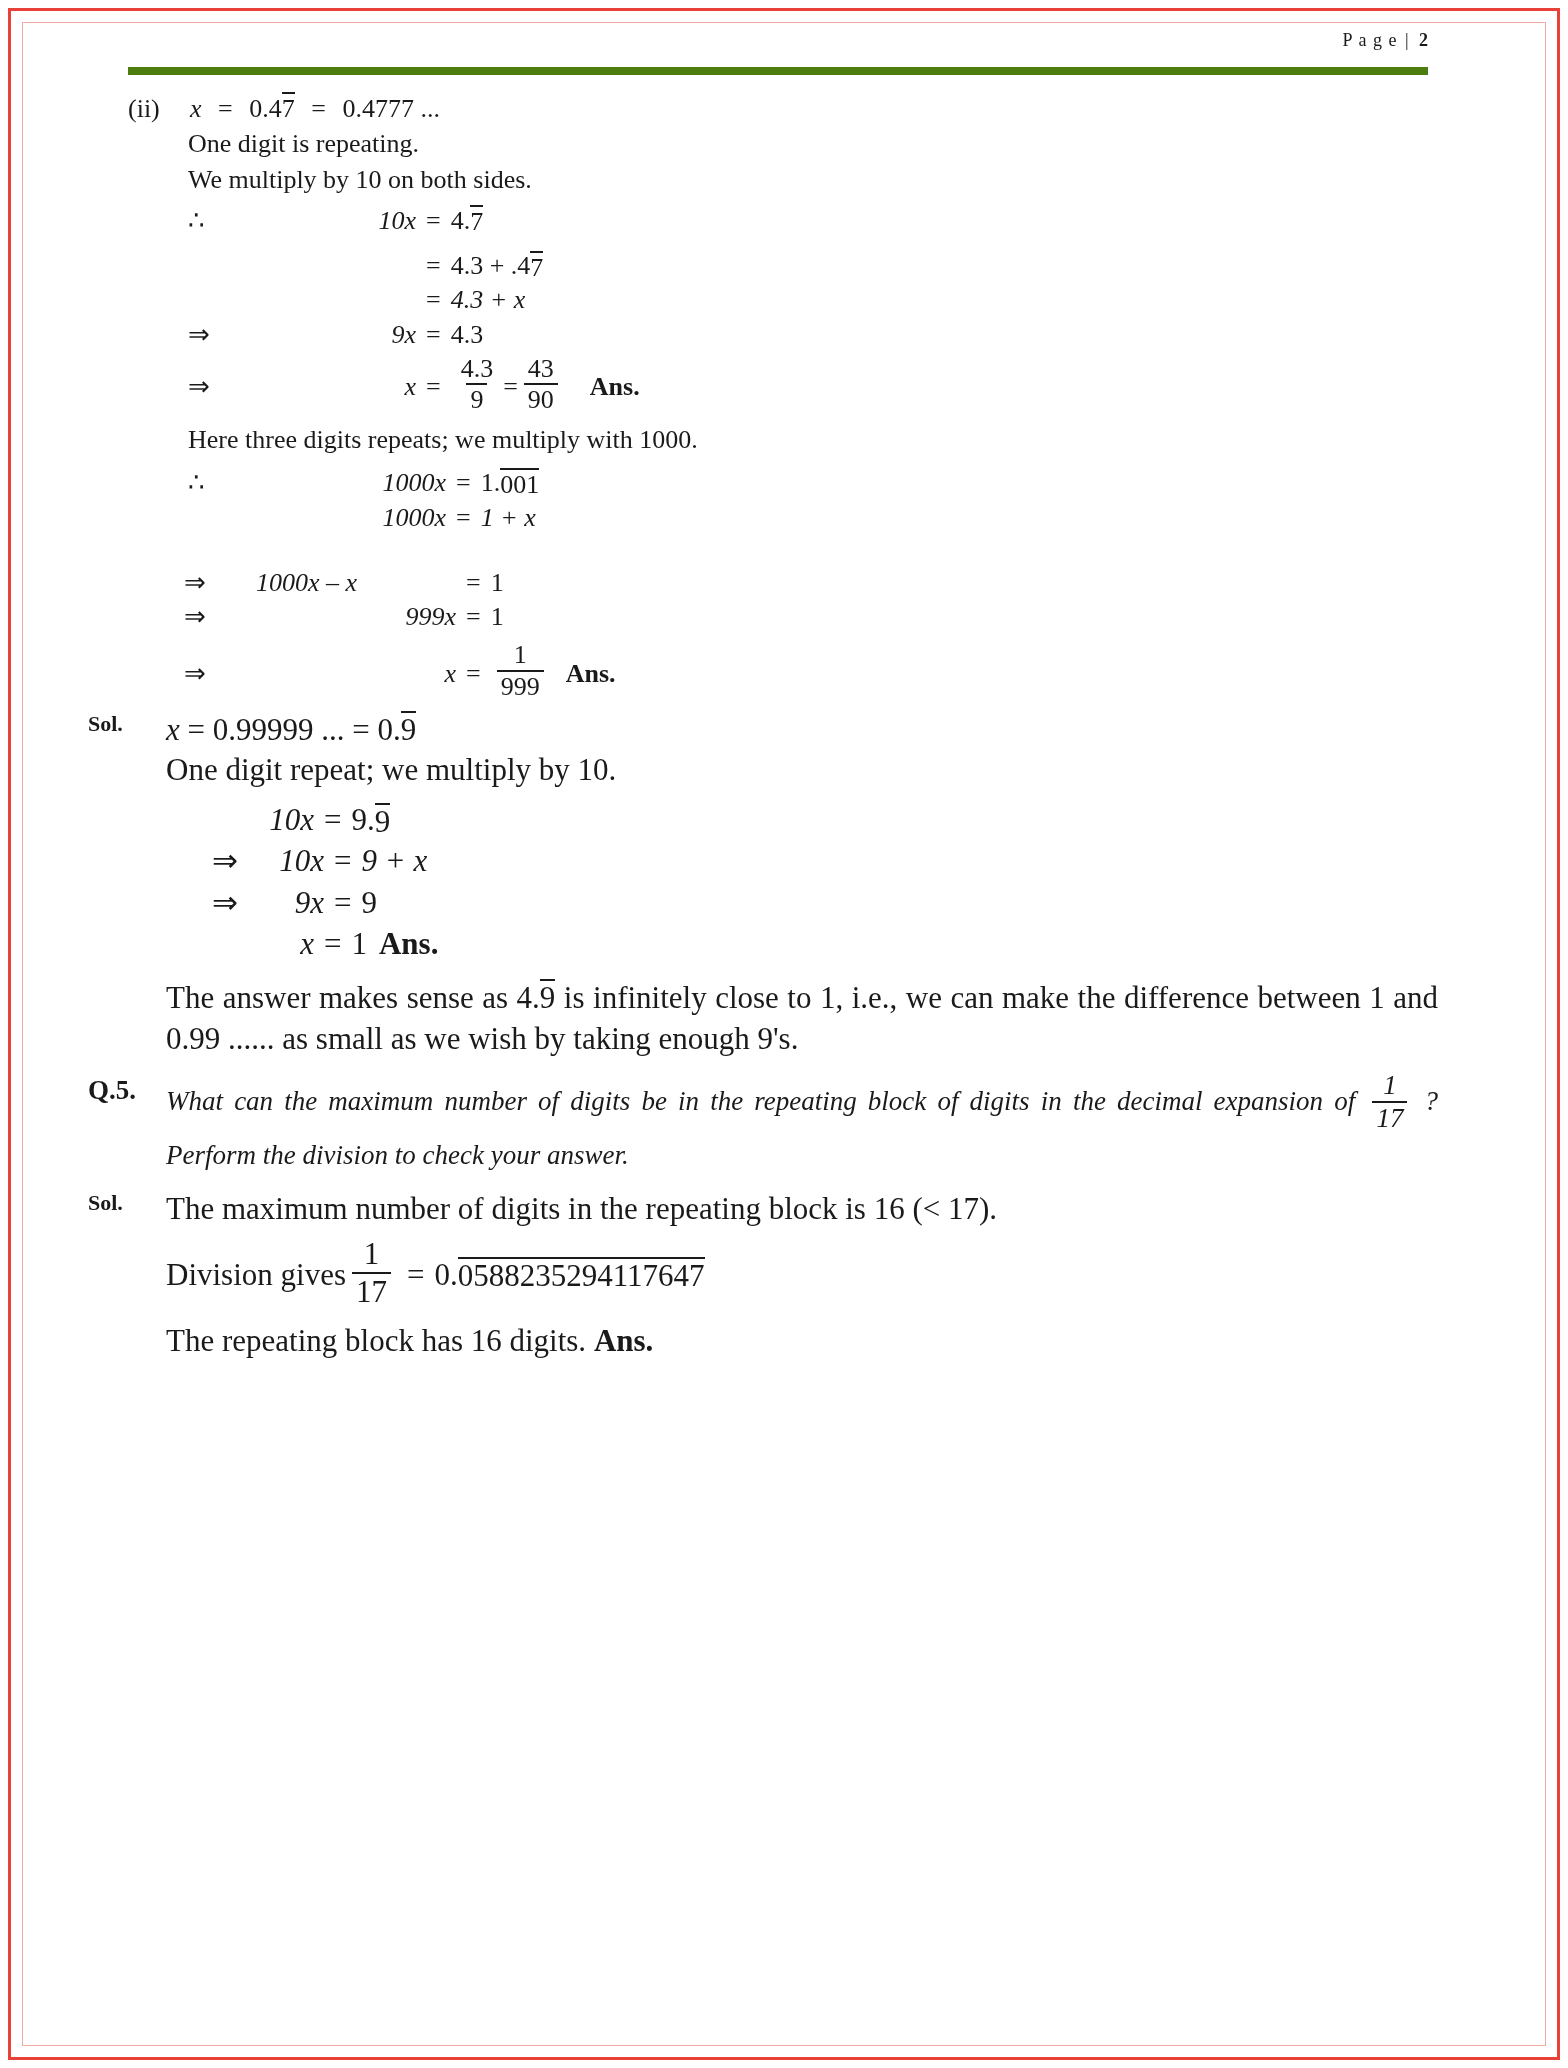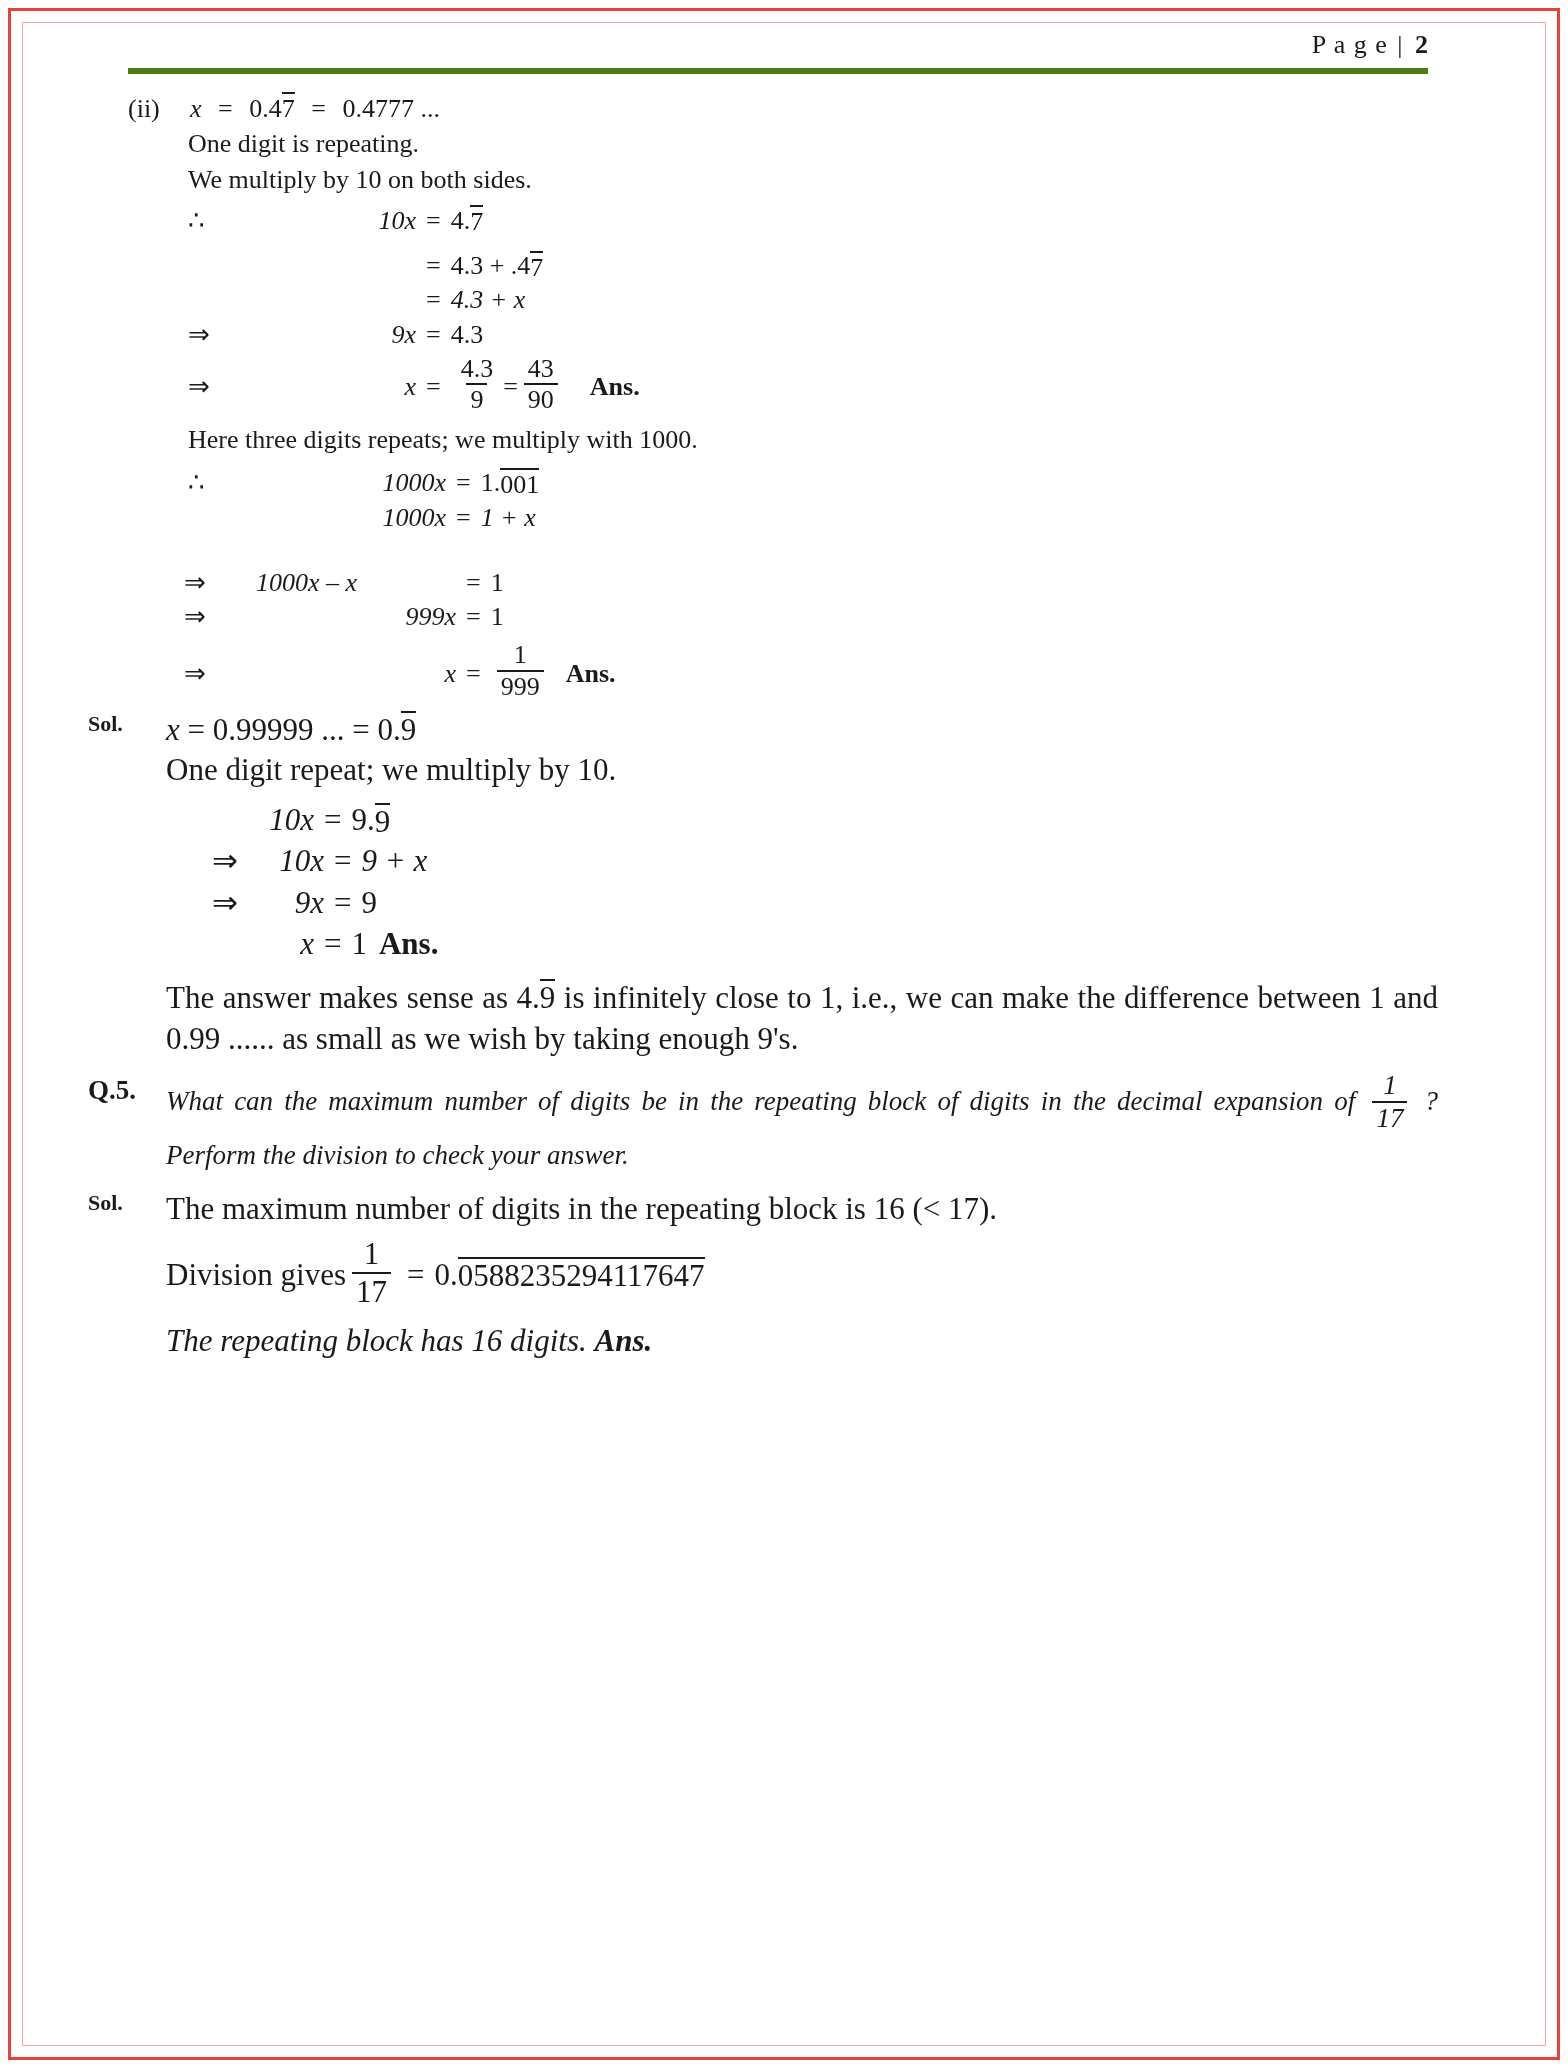--- a/index.html
+++ b/index.html
@@ -38,25 +38,25 @@
     top: 0;
     width: 1568px;
     height: 2068px;
     padding: 0;
   }
   .header {
     position: absolute;
     left: 128px;
     top: 30px;
     width: 1300px;
-    border-bottom: 6px solid #4d7c0f;
-    padding-bottom: 8px;
+    border-bottom: 8px solid #4d7c0f;
+    padding-bottom: 16px;
     text-align: right;
     font-family: "Liberation Serif", serif;
-    font-size: 26px;
+    font-size: 18px;
     letter-spacing: 3px;
     color: #1a1a1a;
   }
   .header b {
     letter-spacing: 0;
   }
   .body-area {
     position: absolute;
     left: 128px;
     top: 92px;
@@ -347,21 +347,21 @@
         <div class="eqline" style="margin-top:10px;">
           <span>Division gives</span>
           <span class="frac">
             <span class="num">1</span>
             <span class="den">17</span>
           </span>
           <span class="eqsym">=</span>
           <span>0.</span>
             <span class="ovl">0588235294117647</span>
         </div>
-        <div style="margin-top:10px;font-style:italic;">
+        <div style="margin-top:10px;">
           <span>The repeating block has 16 digits.</span>
           <span class="bold">Ans.</span>
         </div>
       </span>
     </div>
 
   </div>
 </div>
 
 </body></html>

